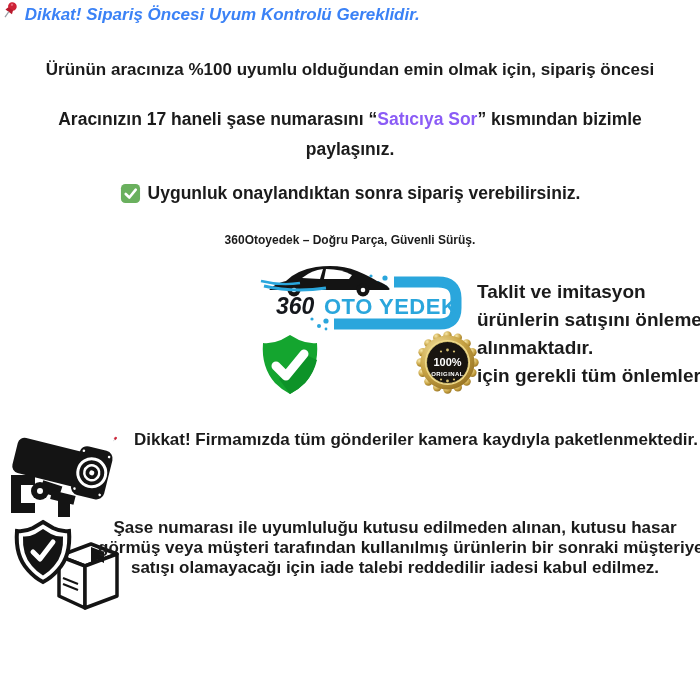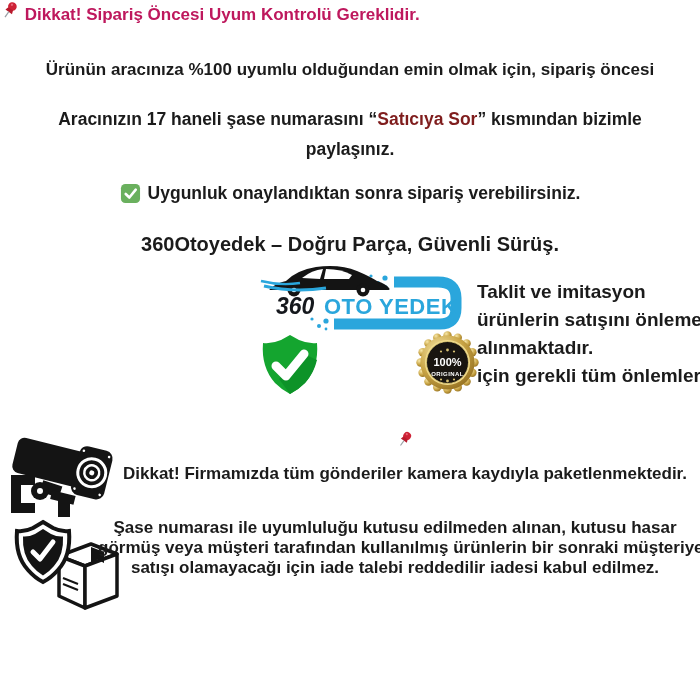--- a/index.html
+++ b/index.html
@@ -5,37 +5,37 @@
   html,body { margin:0; padding:0; background:#fff; }
   .canvas {
     position:relative; width:700px; height:700px; background:#ffffff;
     font-family:"Liberation Sans", sans-serif; font-weight:bold; color:#1b1b1b;
     overflow:hidden;
   }
   .canvas svg text { font-family:"Liberation Sans", sans-serif; font-weight:bold; }
   .centered { position:absolute; left:0; width:700px; text-align:center; white-space:nowrap; }
   .flexrow { position:absolute; left:0; width:700px; display:flex; justify-content:center; align-items:center; gap:7px; white-space:nowrap; }
 
-  .title-row { top:11px; font-size:17px; color:#be185d; }
+  .title-row { top:11px; font-size:17px; color:#3b82f6;font-style:italic; }
   .intro-line { top:60px; font-size:17px; }
   .chassis-block { top:104px; font-size:17.5px; line-height:30px; }
-  .orange-link { color:#7f1d1d; }
+  .orange-link { color:#8b5cf6; }
   .approve-row { top:183px; font-size:17.5px; }
-  .brand-line { top:233px; font-size:20px; }
+  .brand-line { top:233px; font-size:12px; }
 
   .col-left  { position:absolute; top:274px; left:0;   width:260px; text-align:center; font-size:17px; line-height:28.5px; white-space:nowrap; }
   .col-right { position:absolute; top:278px; left:477px; width:222px; text-align:left; font-size:19px; line-height:28px; white-space:nowrap; }
 
   .logo-svg   { position:absolute; top:262px; left:256px; }
   .shield-svg { position:absolute; top:333px; left:259px; }
   .badge-svg  { position:absolute; top:331px; left:416px; }
 
   .camera-svg { position:absolute; top:423px; left:5px; }
   .cam-text   { position:absolute; top:430px; left:112px; width:586px; text-align:center; font-size:17px; line-height:20px; }
-  .cam-line1  { display:flex; justify-content:center; align-items:center; gap:16px; white-space:nowrap;flex-direction:column; }
+  .cam-line1  { display:flex; justify-content:center; align-items:flex-start; gap:16px; white-space:nowrap; }
   .cam-line2  { margin-top:21px; white-space:nowrap; }
 
   .pkg-svg     { position:absolute; top:518px; left:5px; }
   .return-text { position:absolute; top:518px; left:98px; width:594px; text-align:center; font-size:17px; line-height:20px; }
   .return-text .rline + .rline { }
   .rline { white-space:nowrap; }
 </style>
 </head>
 <body>
 

